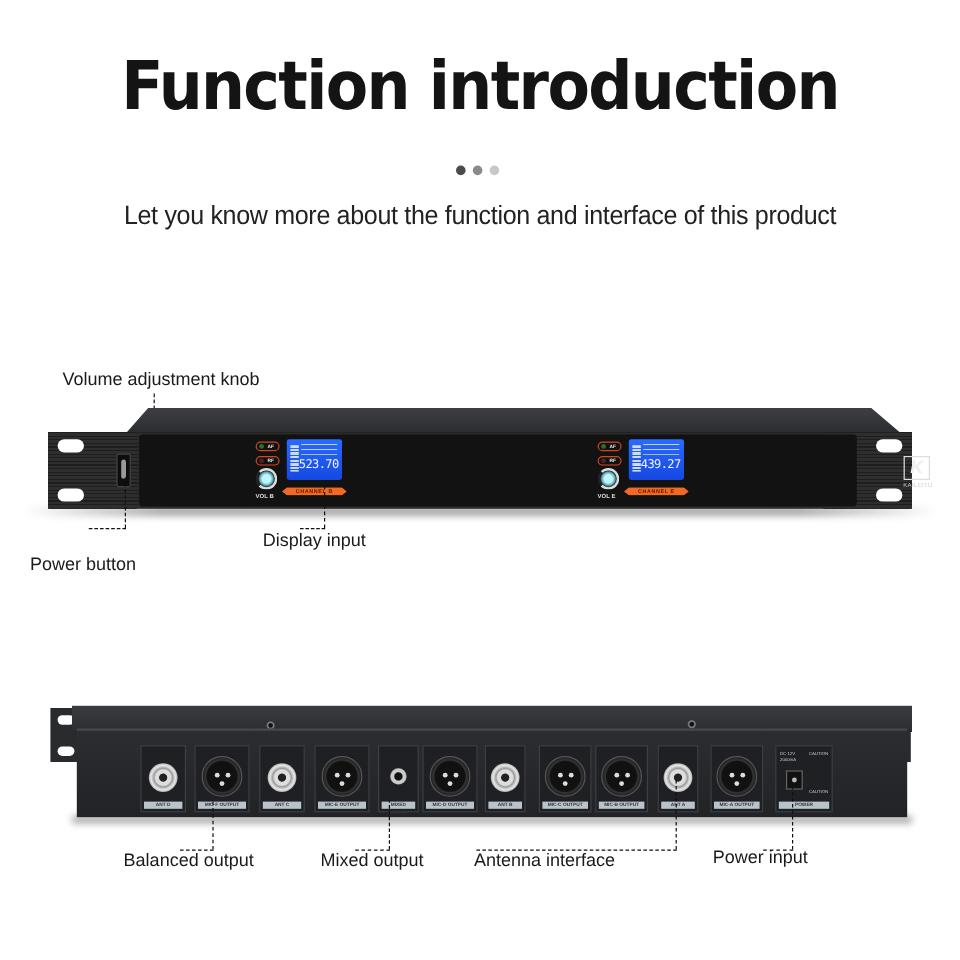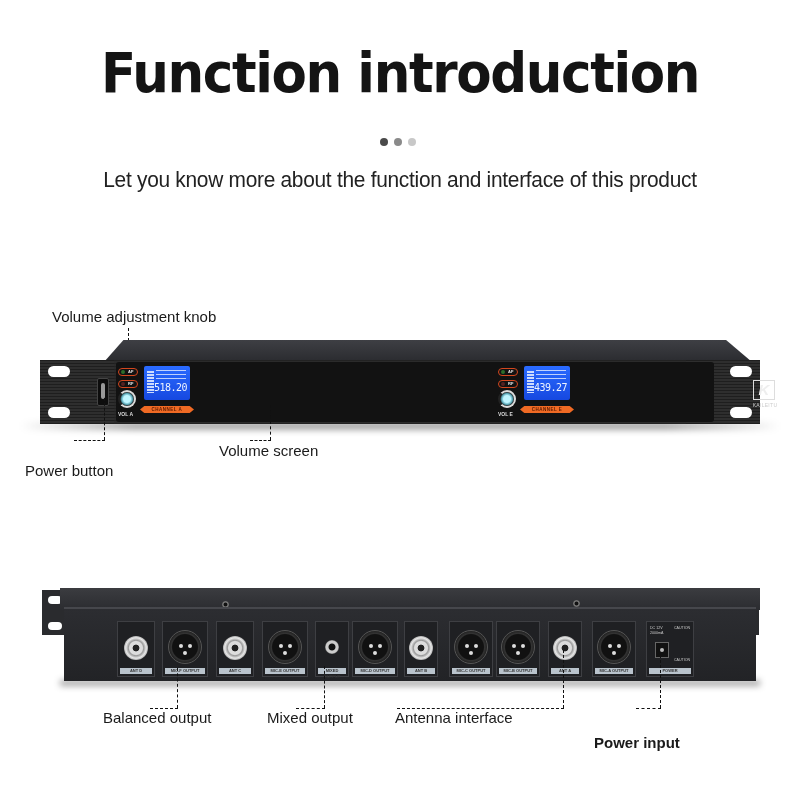--- a/index.html
+++ b/index.html
@@ -95,33 +95,33 @@
     <span class="ear-slot" style="left:8px; top:47px;"></span>
   </div>
   <div class="ear" style="right:0;">
     <span class="ear-slot" style="right:8px; top:6px;"></span>
     <span class="ear-slot" style="right:8px; top:47px;"></span>
   </div>
   <div class="power-sw"></div>
 
   <div class="face">
 
-    <div class="ch" style="left:2px;">
+
+    <div class="ch" style="left:97px;">
       <span class="led" style="top:6px;">AF</span>
       <span class="led rf" style="top:18px;">RF</span>
       <div class="lcd">
           <span class="bars"></span>
           <span class="info"></span>
-          <span class="freq">518.20</span>
+          <span class="freq">523.70</span>
         </div>
       <span class="knob"></span>
-      <span class="vol">VOL A</span>
-      <span class="chan-tag">CHANNEL A</span>
+      <span class="vol">VOL B</span>
+      <span class="chan-tag">CHANNEL B</span>
     </div>
-
 
 
 
     <div class="ch" style="left:382px;">
       <span class="led" style="top:6px;">AF</span>
       <span class="led rf" style="top:18px;">RF</span>
       <div class="lcd">
           <span class="bars"></span>
           <span class="info"></span>
           <span class="freq">439.27</span>
@@ -136,21 +136,21 @@
     <span class="logo-text">KAILEITU</span>
   </div>
 </div>
 
 <div class="dash-v" style="left:104px; top:398px; height:42px;"></div>
 <div class="dash-h" style="left:74px; top:440px; width:31px;"></div>
 <div class="label" style="left:25px; top:442px;margin-top:20px;">Power button</div>
 
 <div class="dash-v" style="left:270px; top:405px; height:35px;"></div>
 <div class="dash-h" style="left:250px; top:440px; width:21px;"></div>
-<div class="label" style="left:219px; top:442px;">Volume screen</div>
+<div class="label" style="left:219px; top:442px;">Display input</div>
 
 <div class="rear-ear" style="left:42px; top:590px;">
   <span class="rear-slot" style="left:6px; top:6px;"></span>
   <span class="rear-slot" style="left:6px; top:32px;"></span>
 </div>
 <div class="rear-ear" style="left:731px; top:590px;">
   <span class="rear-slot" style="right:4px; top:6px;"></span>
   <span class="rear-slot" style="right:4px; top:32px;"></span>
 </div>
 <div class="rear-top"></div>
@@ -243,13 +243,13 @@
 <div class="dash-v" style="left:324px; top:666px; height:42px;"></div>
 <div class="dash-h" style="left:296px; top:708px; width:29px;"></div>
 <div class="label" style="left:267px; top:709px;">Mixed output</div>
 
 <div class="dash-v" style="left:563px; top:650px; height:58px;"></div>
 <div class="dash-h" style="left:397px; top:708px; width:167px;"></div>
 <div class="label" style="left:395px; top:709px;">Antenna interface</div>
 
 <div class="dash-v" style="left:660px; top:655px; height:53px;"></div>
 <div class="dash-h" style="left:636px; top:708px; width:25px;"></div>
-<div class="label" style="left:594px; top:734px;font-weight:bold;">Power input</div>
+<div class="label" style="left:594px; top:706px;">Power input</div>
 
 </body></html>

